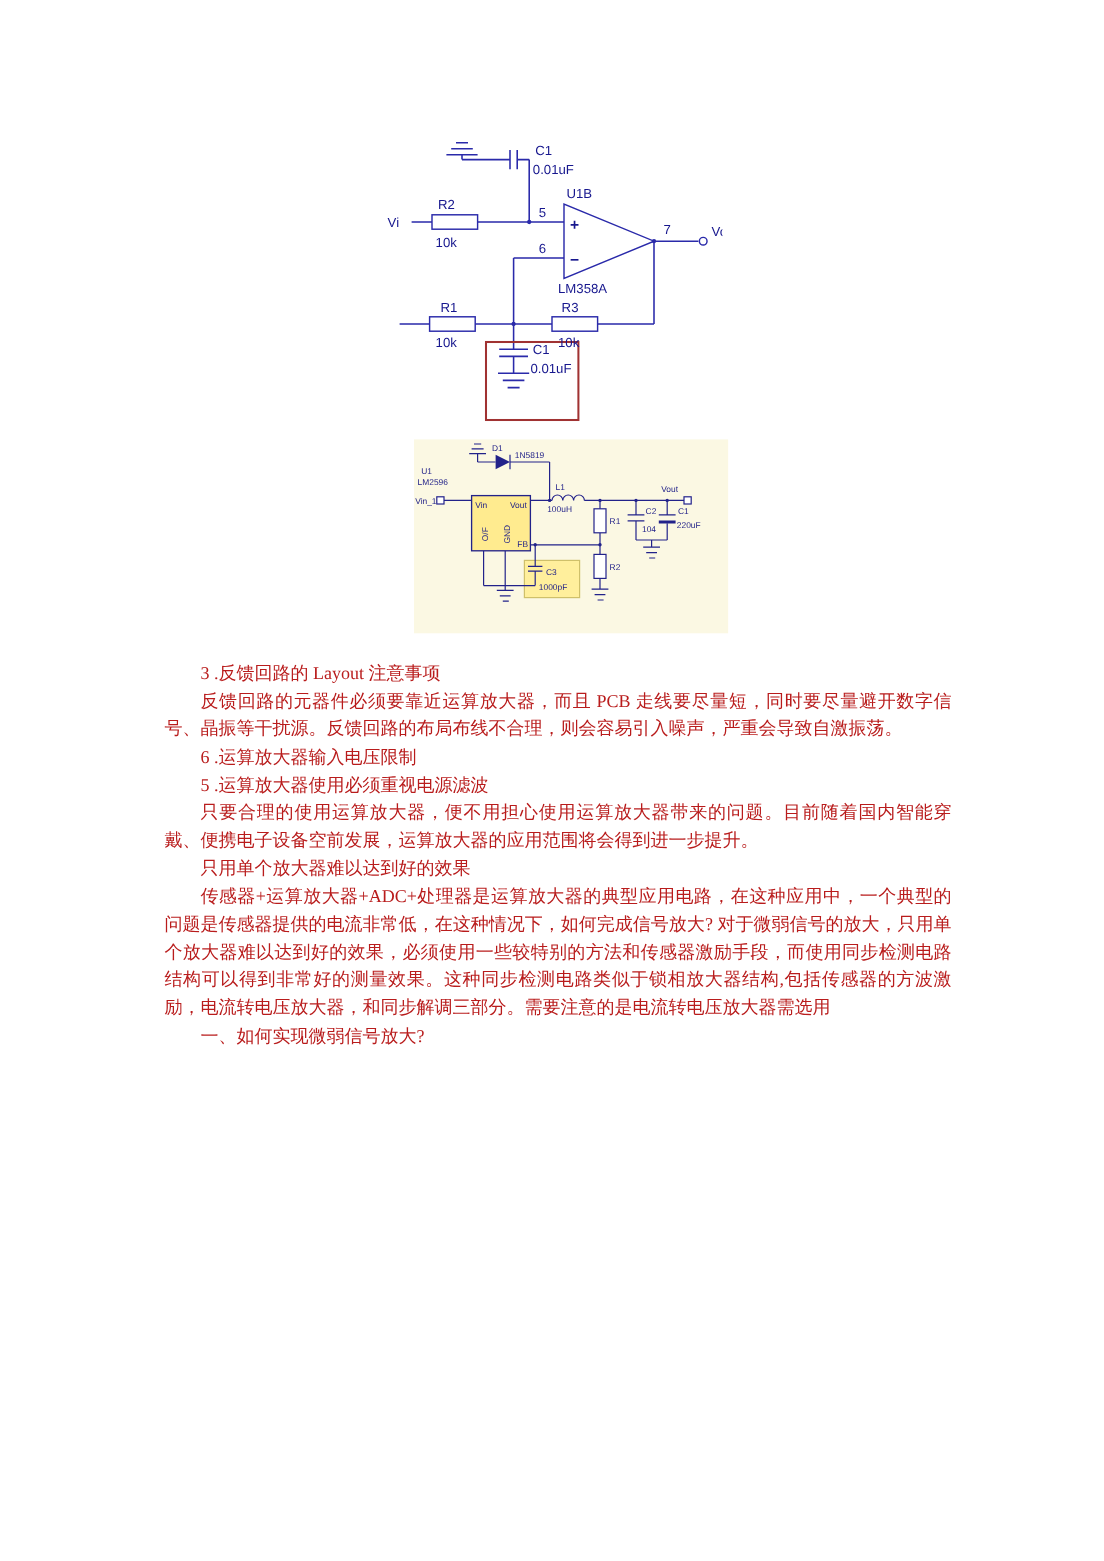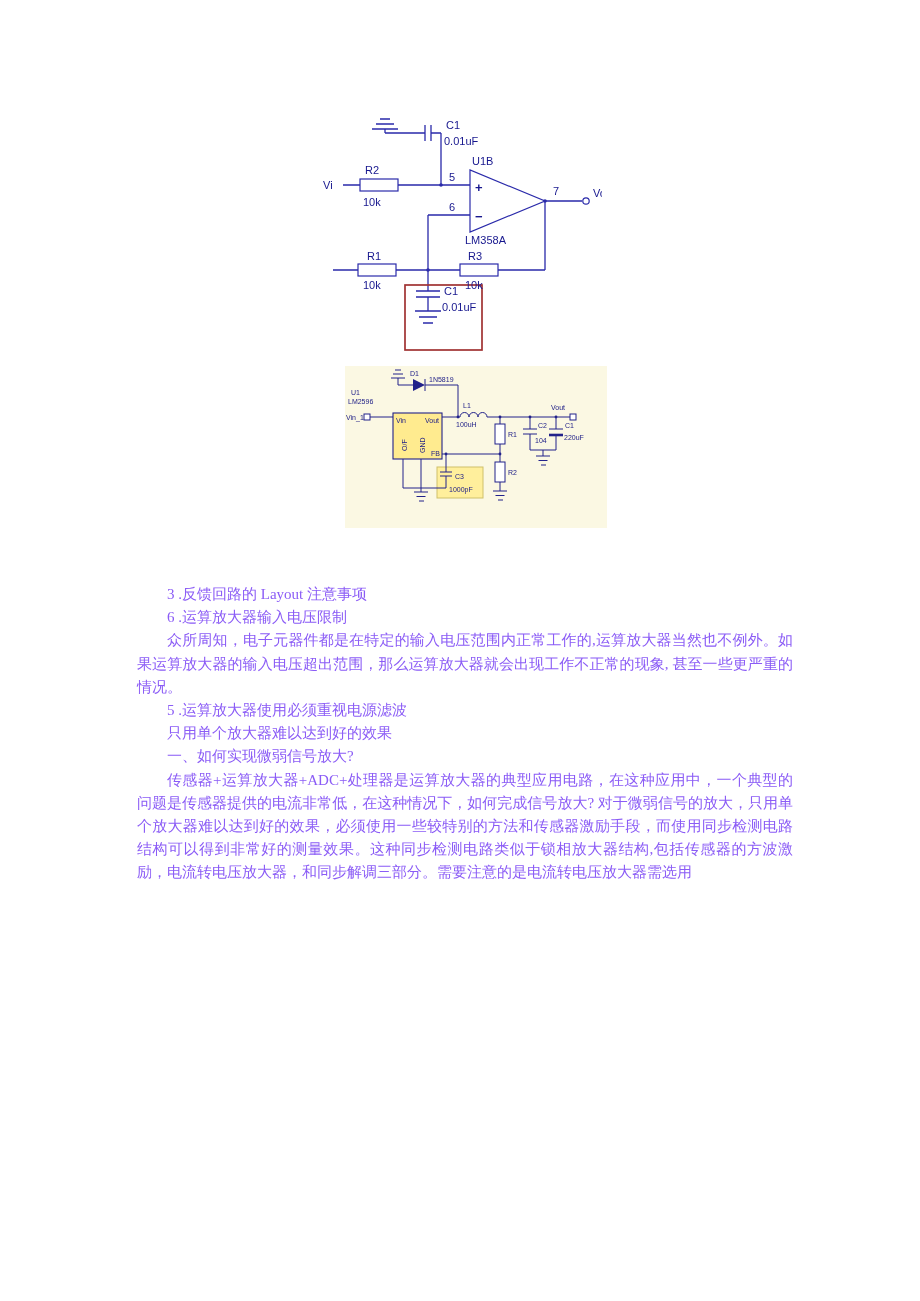--- a/index.html
+++ b/index.html
@@ -6,22 +6,22 @@
   html,body { background:#ffffff; }
   body {
     width:920px; height:1301px; position:relative; overflow:hidden;
     font-family:"Liberation Serif","DejaVu Serif",serif; color:#000;
   }
   .page { position:absolute; inset:0; background:#ffffff; }
   .fig { position:absolute; }
   #fig1 { left:310px; top:113px; width:292px; height:248px; }
   #fig2 { left:345px; top:366px; width:262px; height:162px; }
   .doc-text {
-    position:absolute; left:137px; top:583px; width:656px;
-    font-size:15px; line-height:23.2px; text-align:justify; color:#8b5cf6;
+    position:absolute; left:137px; top:551px; width:656px;
+    font-size:15px; line-height:23.2px; text-align:justify; color:#b91c1c;
   }
   .para { text-indent:2em; margin:0; }
   svg { display:block; }
   svg text { font-family:"Liberation Sans","DejaVu Sans",sans-serif; }
   .c1lbl { font-size:11px; fill:#17178e; }
   .sign  { font-size:13px; fill:#17178e; font-weight:bold; }
   .c2lbl { font-size:7px;  fill:#1c1c86; }
   .w1 { stroke:#2a2aaa; stroke-width:1.3; fill:none; }
   .box1 { stroke:#2a2aaa; stroke-width:1.2; fill:#ffffff; }
   .dot1 { fill:#2a2aaa; }
@@ -139,21 +139,22 @@
       <text class="c2lbl" x="190" y="77">104</text>
       <text class="c2lbl" x="220" y="62">C1</text>
       <text class="c2lbl" x="219" y="74">220uF</text>
       <text class="c2lbl" x="110" y="113">C3</text>
       <text class="c2lbl" x="104" y="126">1000pF</text>
     </svg>
   </div>
 
   <div class="doc-text">
     <p class="para">3 .反馈回路的 Layout 注意事项</p>
+    <p class="para">反馈回路的元器件必须要靠近运算放大器，而且 PCB 走线要尽量短，同时要尽量避开数字信号、晶振等干扰源。反馈回路的布局布线不合理，则会容易引入噪声，严重会导致自激振荡。</p>
     <p class="para">6 .运算放大器输入电压限制</p>
-    <p class="para">众所周知，电子元器件都是在特定的输入电压范围内正常工作的,运算放大器当然也不例外。如果运算放大器的输入电压超出范围，那么运算放大器就会出现工作不正常的现象, 甚至一些更严重的情况。</p>
     <p class="para">5 .运算放大器使用必须重视电源滤波</p>
+    <p class="para">只要合理的使用运算放大器，便不用担心使用运算放大器带来的问题。目前随着国内智能穿戴、便携电子设备空前发展，运算放大器的应用范围将会得到进一步提升。</p>
     <p class="para">只用单个放大器难以达到好的效果</p>
+    <p class="para">传感器+运算放大器+ADC+处理器是运算放大器的典型应用电路，在这种应用中，一个典型的问题是传感器提供的电流非常低，在这种情况下，如何完成信号放大? 对于微弱信号的放大，只用单个放大器难以达到好的效果，必须使用一些较特别的方法和传感器激励手段，而使用同步检测电路结构可以得到非常好的测量效果。这种同步检测电路类似于锁相放大器结构,包括传感器的方波激励，电流转电压放大器，和同步解调三部分。需要注意的是电流转电压放大器需选用</p>
     <p class="para">一、如何实现微弱信号放大?</p>
-    <p class="para">传感器+运算放大器+ADC+处理器是运算放大器的典型应用电路，在这种应用中，一个典型的问题是传感器提供的电流非常低，在这种情况下，如何完成信号放大? 对于微弱信号的放大，只用单个放大器难以达到好的效果，必须使用一些较特别的方法和传感器激励手段，而使用同步检测电路结构可以得到非常好的测量效果。这种同步检测电路类似于锁相放大器结构,包括传感器的方波激励，电流转电压放大器，和同步解调三部分。需要注意的是电流转电压放大器需选用</p>
   </div>
 
 </div>
 
 </body></html>

